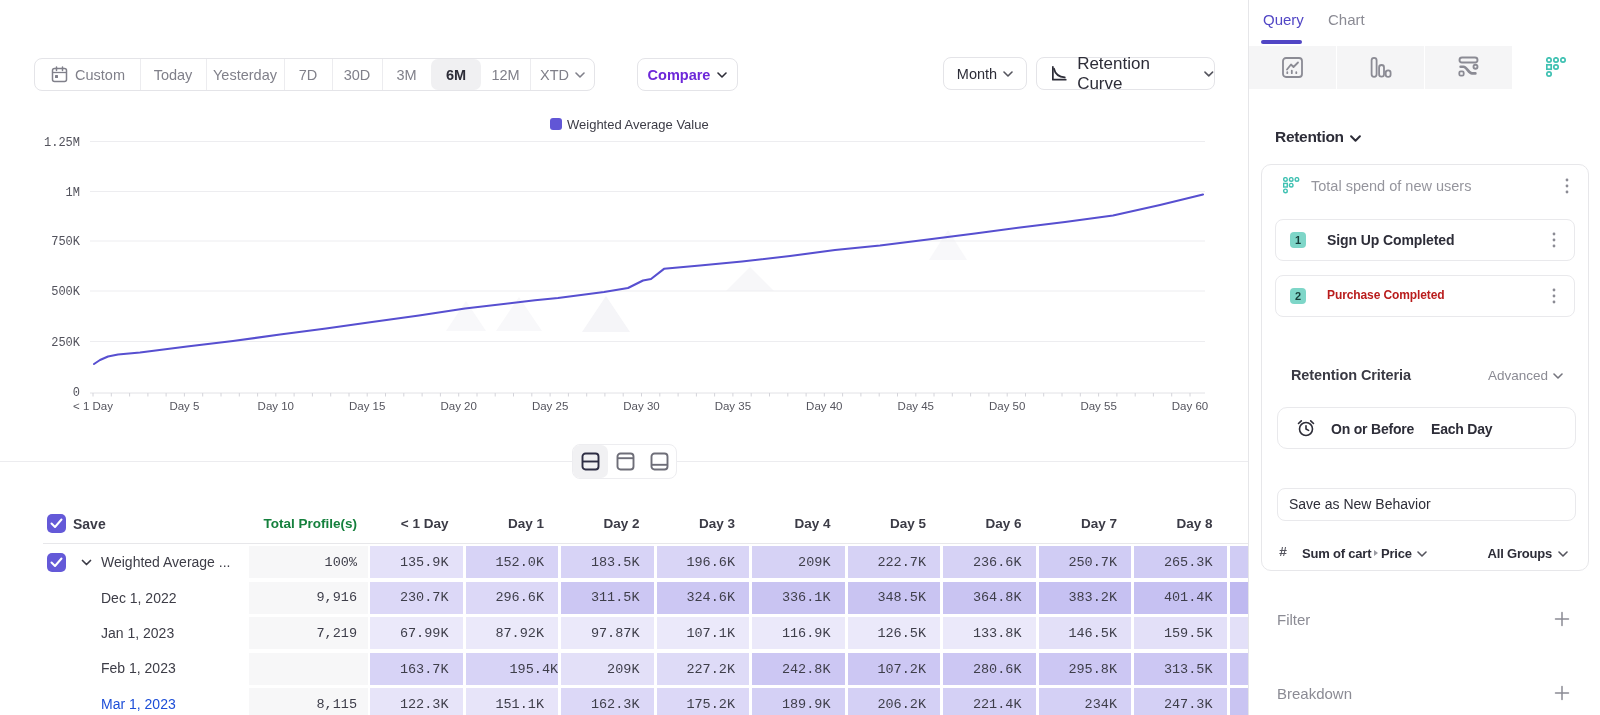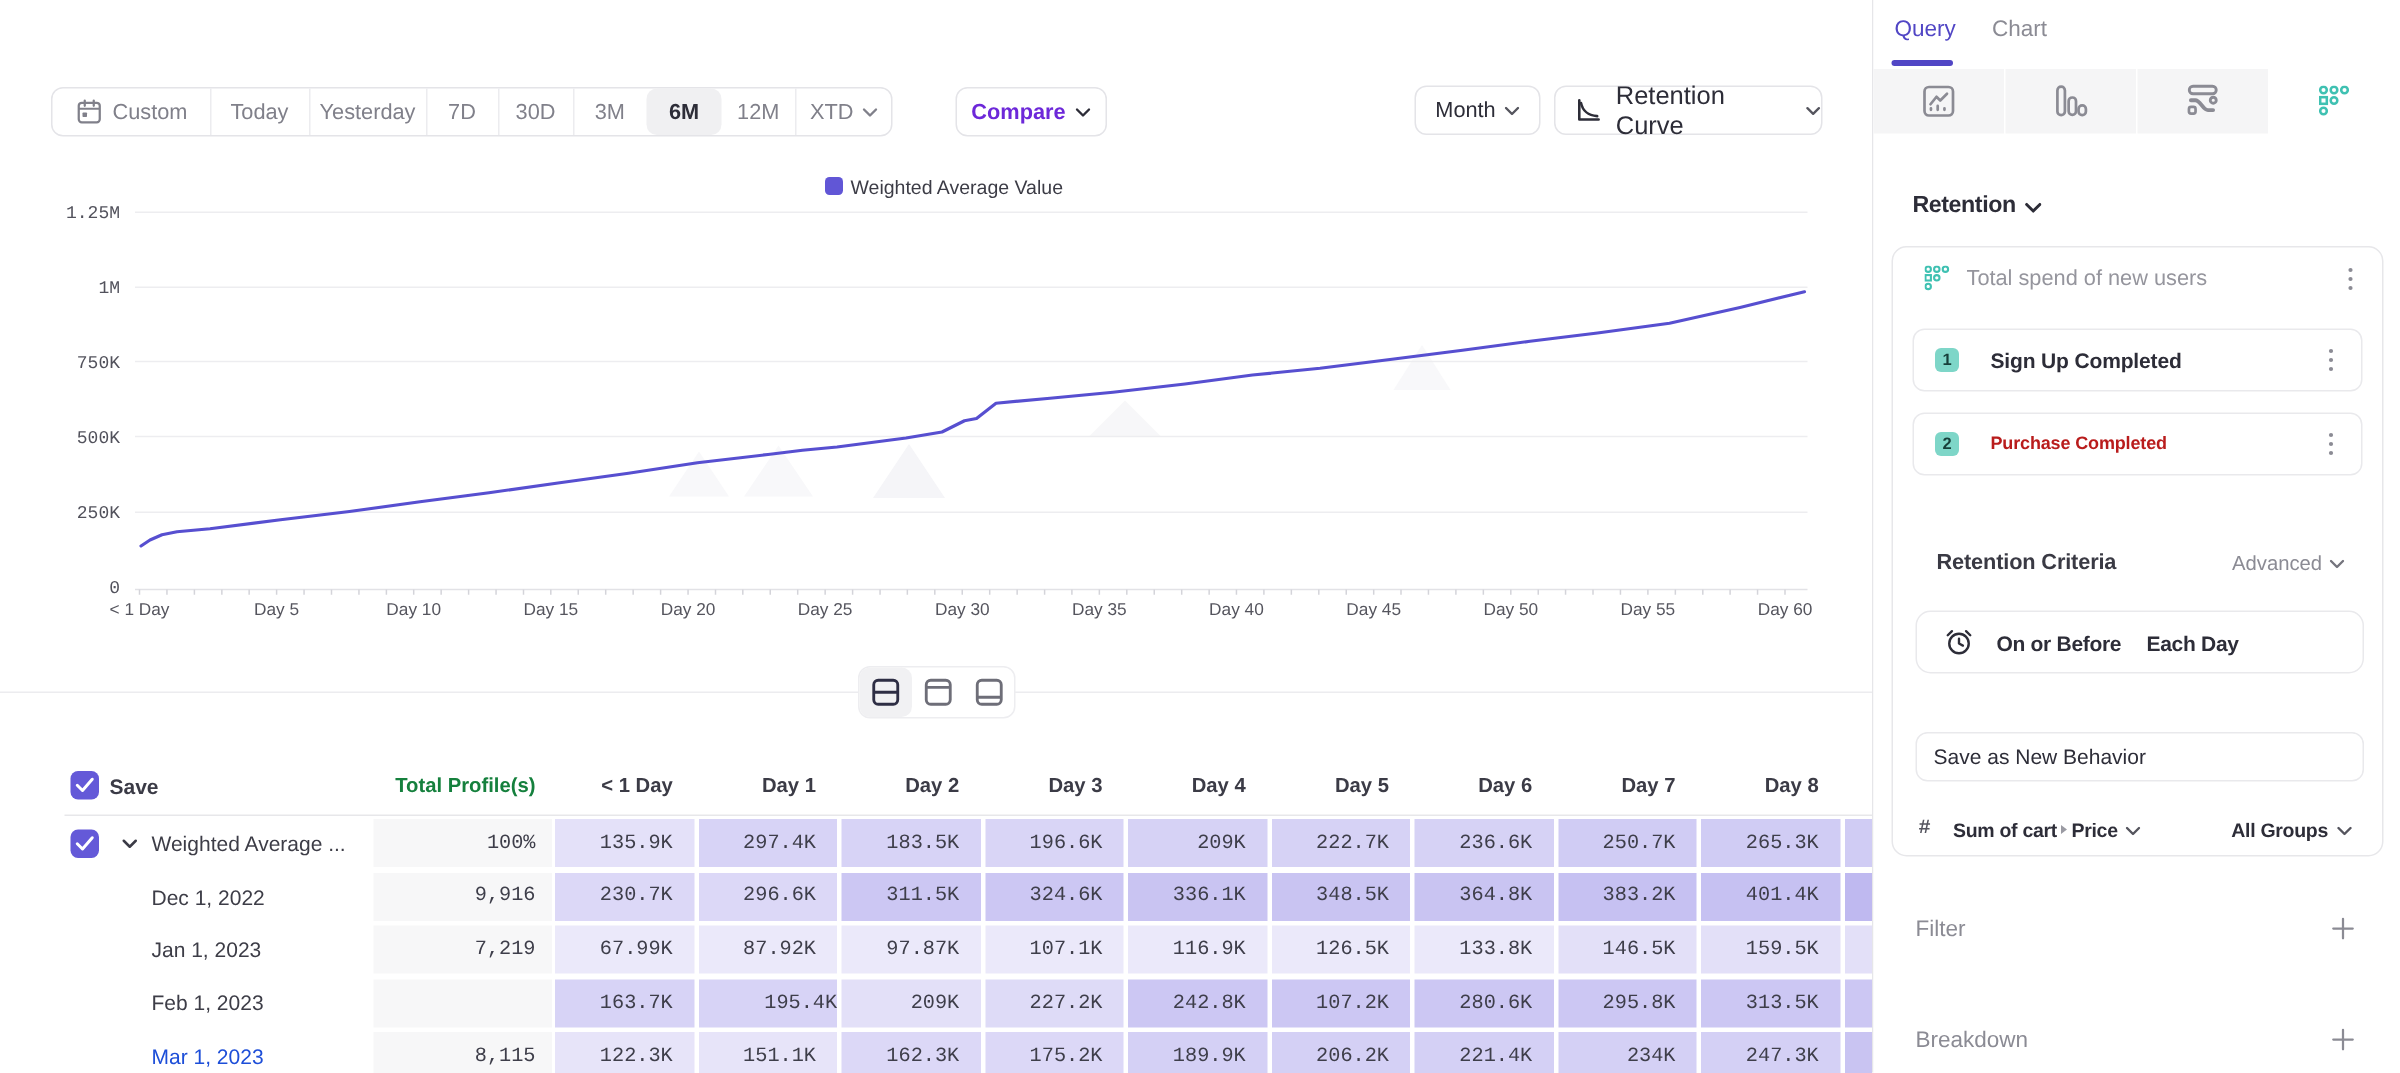--- a/index.html
+++ b/index.html
@@ -214,21 +214,21 @@
     </svg>
 <svg class="abs" style="left:81px;top:559px;" width="11" height="7" viewBox="0 0 11 7">
       <path d="M1.5 1.5 L5.5 5.5 L9.5 1.5" fill="none" stroke="#3b3b46" stroke-width="1.7" stroke-linecap="round" stroke-linejoin="round"></path>
     </svg>
 <div class="abs" style="left:101px;top:554px;font-size:14px;color:#3d3d47;">Weighted Average ...</div>
 <div class="abs" style="left:249px;top:546px;width:119px;height:32px;background:#f7f7f8;"></div>
 <div class="abs mono" style="left:249px;top:555px;width:108px;text-align:right;font-size:13.5px;color:#3e3e4a;">100%</div>
 <div class="abs" style="left:370.0px;top:546px;width:92.5px;height:32px;background:rgb(228,225,249);"></div>
 <div class="abs mono" style="left:370.0px;top:555px;width:78.5px;text-align:right;font-size:13.5px;color:#3e3e4a;">135.9K</div>
 <div class="abs" style="left:465.5px;top:546px;width:92.5px;height:32px;background:rgb(215,211,246);"></div>
-<div class="abs mono" style="left:465.5px;top:555px;width:78.5px;text-align:right;font-size:13.5px;color:#3e3e4a;">297.4K</div>
+<div class="abs mono" style="left:465.5px;top:555px;width:78.5px;text-align:right;font-size:13.5px;color:#3e3e4a;">152.0K</div>
 <div class="abs" style="left:561.0px;top:546px;width:92.5px;height:32px;background:rgb(215,211,246);"></div>
 <div class="abs mono" style="left:561.0px;top:555px;width:78.5px;text-align:right;font-size:13.5px;color:#3e3e4a;">183.5K</div>
 <div class="abs" style="left:656.5px;top:546px;width:92.5px;height:32px;background:rgb(217,213,246);"></div>
 <div class="abs mono" style="left:656.5px;top:555px;width:78.5px;text-align:right;font-size:13.5px;color:#3e3e4a;">196.6K</div>
 <div class="abs" style="left:752.0px;top:546px;width:92.5px;height:32px;background:rgb(214,210,245);"></div>
 <div class="abs mono" style="left:752.0px;top:555px;width:78.5px;text-align:right;font-size:13.5px;color:#3e3e4a;">209K</div>
 <div class="abs" style="left:847.5px;top:546px;width:92.5px;height:32px;background:rgb(214,210,245);"></div>
 <div class="abs mono" style="left:847.5px;top:555px;width:78.5px;text-align:right;font-size:13.5px;color:#3e3e4a;">222.7K</div>
 <div class="abs" style="left:943.0px;top:546px;width:92.5px;height:32px;background:rgb(214,210,245);"></div>
 <div class="abs mono" style="left:943.0px;top:555px;width:78.5px;text-align:right;font-size:13.5px;color:#3e3e4a;">236.6K</div>

